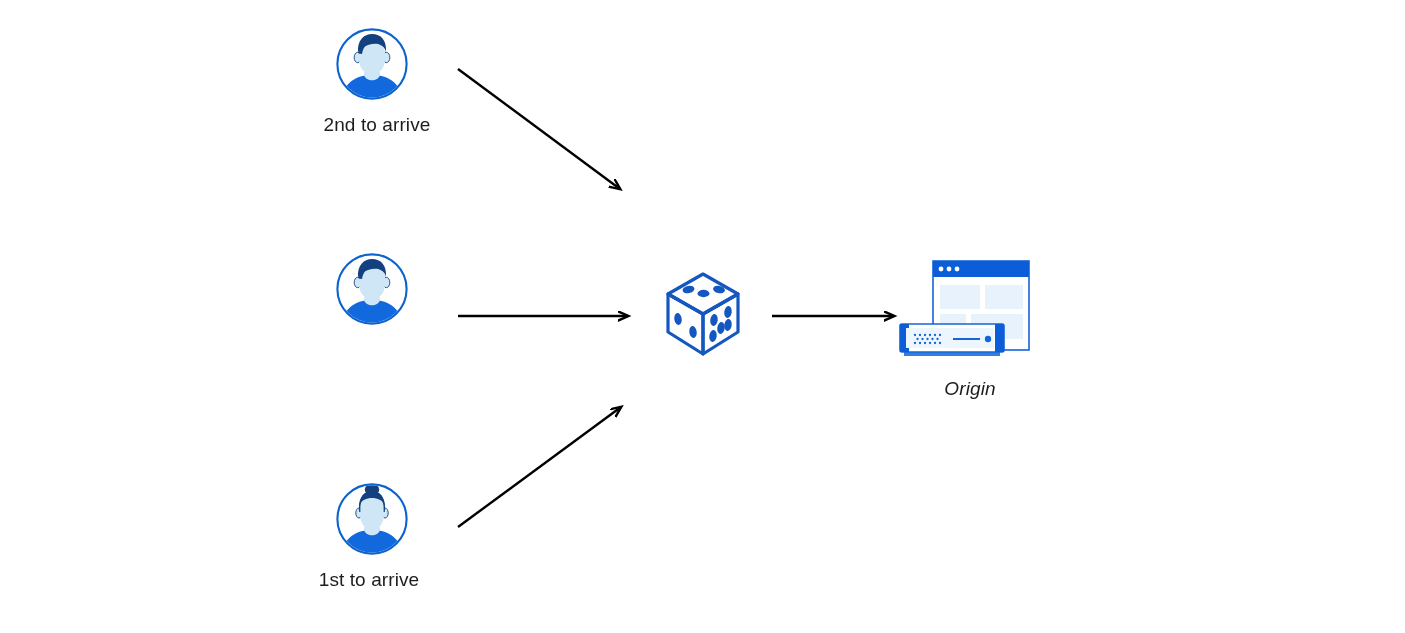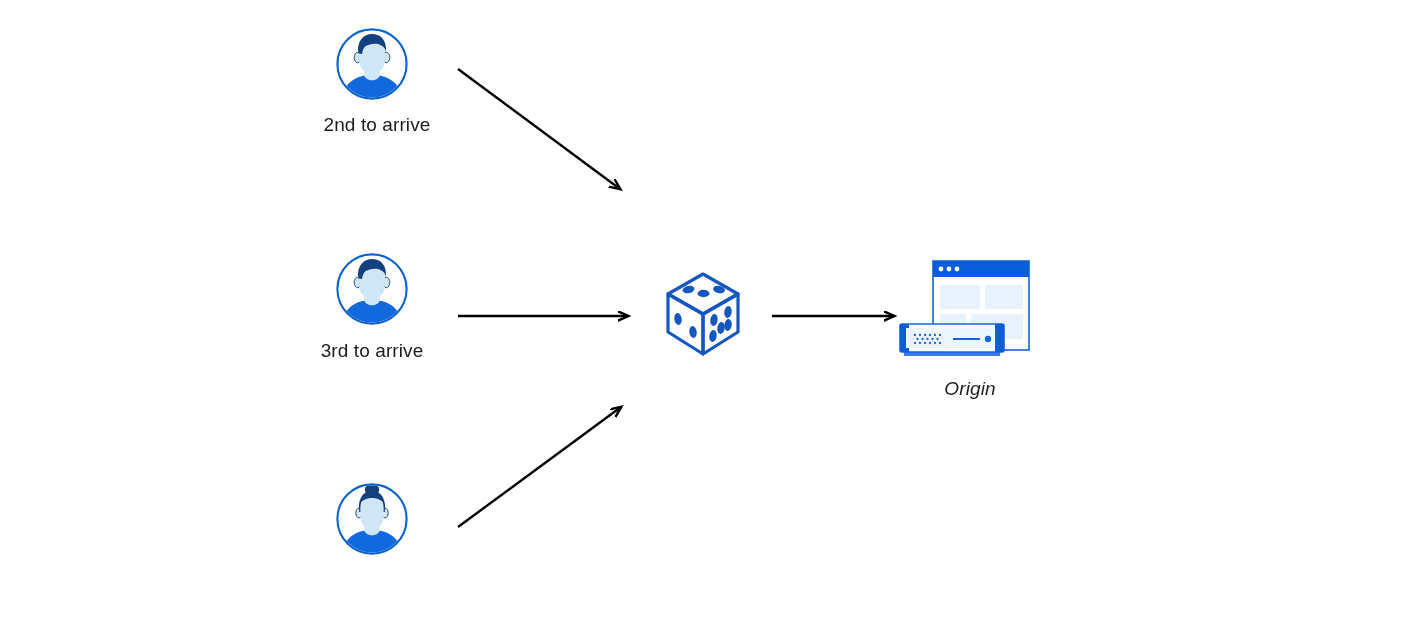--- a/index.html
+++ b/index.html
@@ -114,21 +114,20 @@
         <path d="M31 39 L31 50 C31 53 45 53 45 50 L45 39 Z" fill="#cfe6f7"></path>
         <path d="M31 43 C34 48 42 48 45 43" fill="none" stroke="#1269dd" stroke-width="1" opacity="0.45"></path>
         <ellipse cx="23.6" cy="31.5" rx="3.4" ry="5.2" fill="#cfe6f7" stroke="#13407e" stroke-width="0.9"></ellipse>
         <ellipse cx="52.4" cy="31.5" rx="3.4" ry="5.2" fill="#cfe6f7" stroke="#13407e" stroke-width="0.9"></ellipse>
         <path d="M25 27 C25 15 31 10 38 10 C45 10 51 15 51 27 L51 33 C51 43 45 48 38 48 C31 48 25 43 25 33 Z" fill="#cfe6f7"></path>
         <path d="M24 27 C23 14 30 8 38 8 C47 8 53 14 52 27 C52 22 48 19 44 18 C39 17 33 19 30 21 C27 23 25 24 24 27 Z" fill="#13407e"></path>
         <path d="M24.5 27.5 C25.5 21 29 18.5 33 18 C30 21 28.5 24 28 28 Z" fill="#13407e"></path>
       </g>
     </svg>
   </div>
-  <div class="node-label" style="left:232px; top:340px; width:280px;">3rd to arrive</div>
 
   <div class="avatar-wrap" style="left:334px; top:481px;">
     <svg width="76" height="76" viewBox="0 0 76 76">
       <defs>
         <clipPath id="clipBot">
             <circle cx="38" cy="38" r="33.5"></circle>
           </clipPath>
       </defs>
       <circle cx="38" cy="38" r="34.6" fill="#ffffff" stroke="#0b63ce" stroke-width="2.1"></circle>
       <g clip-path="url(#clipBot)">
@@ -142,20 +141,21 @@
         <path d="M26 27 C26 16 31 11 38 11 C45 11 50 16 50 27 L50 33 C50 43 45 48 38 48 C31 48 26 43 26 33 Z" fill="#cfe6f7"></path>
 
         <path d="M25 30 C24 16 30 10 38 10 C46 10 52 16 51 30 C50.5 24 49 21 47 19.5 C44 17.5 40 17 38 17 C36 17 32 17.5 29 19.5 C27 21 25.5 24 25 30 Z" fill="#13407e"></path>
         <path d="M25.2 31 C24.6 24 25.6 20 27.6 18 C26.6 22 26.2 26 26.4 31 Z" fill="#13407e"></path>
         <path d="M50.8 31 C51.4 24 50.4 20 48.4 18 C49.4 22 49.8 26 49.6 31 Z" fill="#13407e"></path>
 
         <ellipse cx="38" cy="8.5" rx="7.2" ry="6" fill="#13407e"></ellipse>
       </g>
     </svg>
   </div>
+  <div class="node-label" style="left:229px; top:569px; width:280px;">1st to arrive</div>
 
   <div class="dice-wrap" style="left:658px; top:268px;">
     <svg width="90" height="92" viewBox="0 0 90 92">
       <g fill="none" stroke="#1557c0" stroke-width="3.2" stroke-linejoin="round" stroke-linecap="round">
 
         <path d="M45 6 L80 26 L45 46 L10 26 Z"></path>
         <path d="M10 26 L10 64 L45 86 L45 46 Z"></path>
         <path d="M80 26 L80 64 L45 86 L45 46 Z"></path>
       </g>
 

